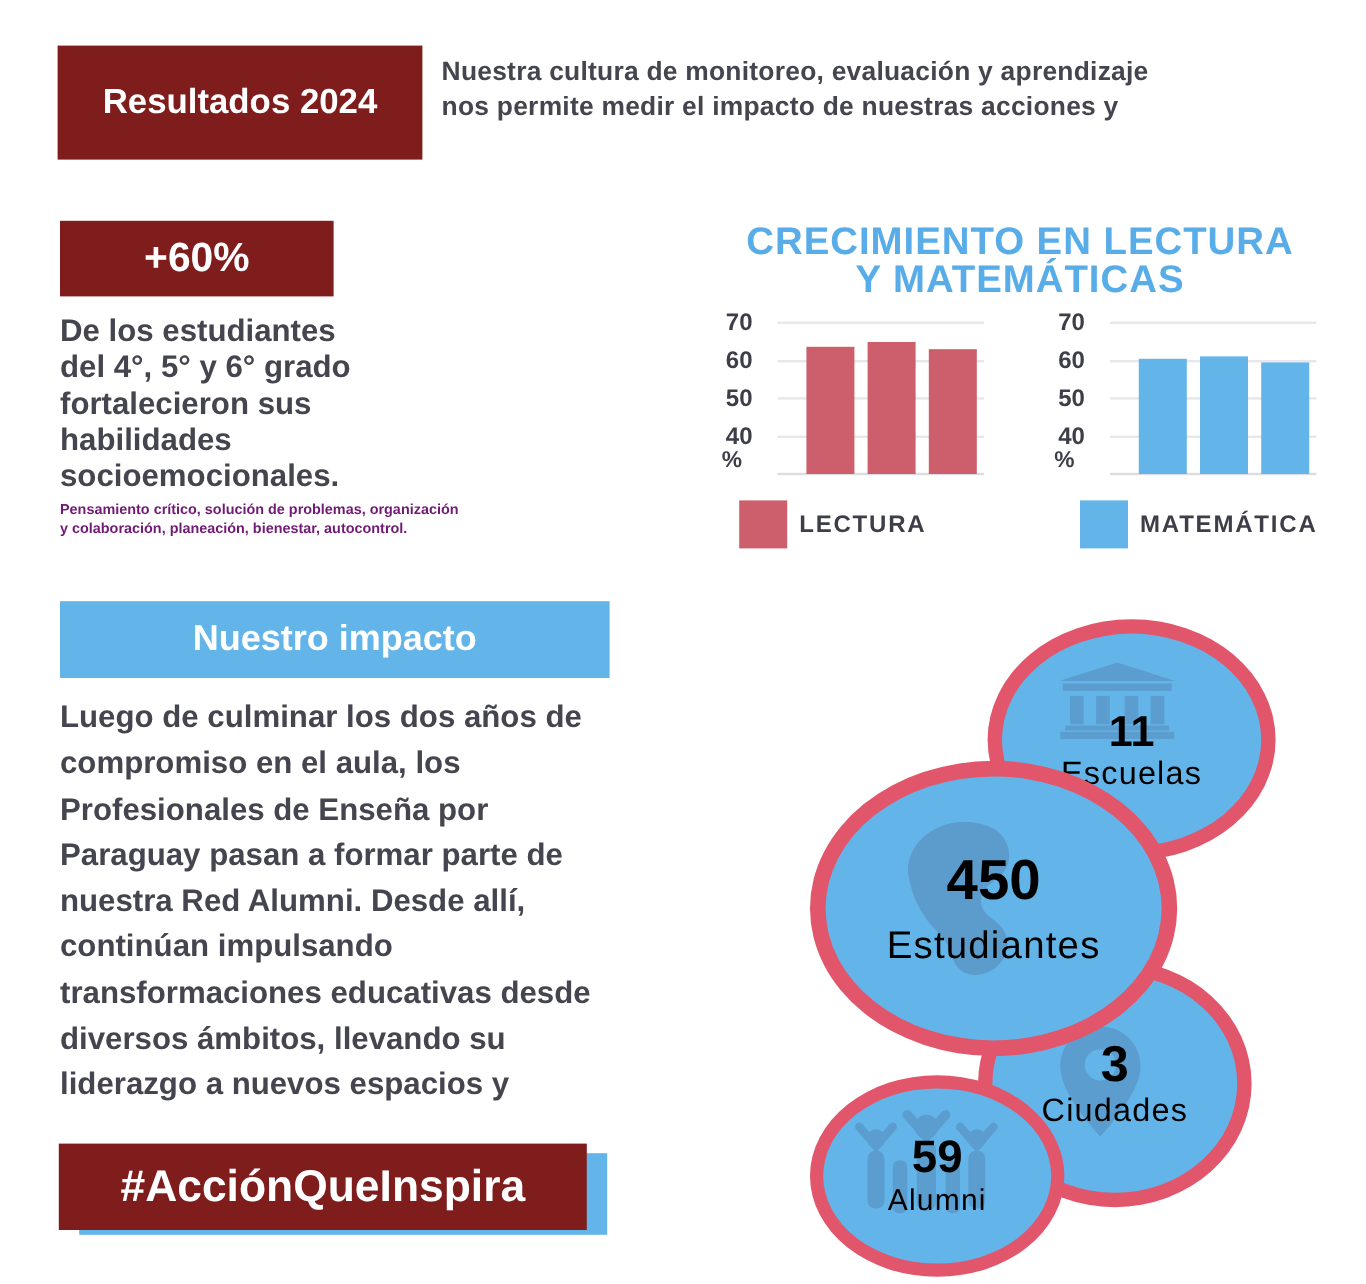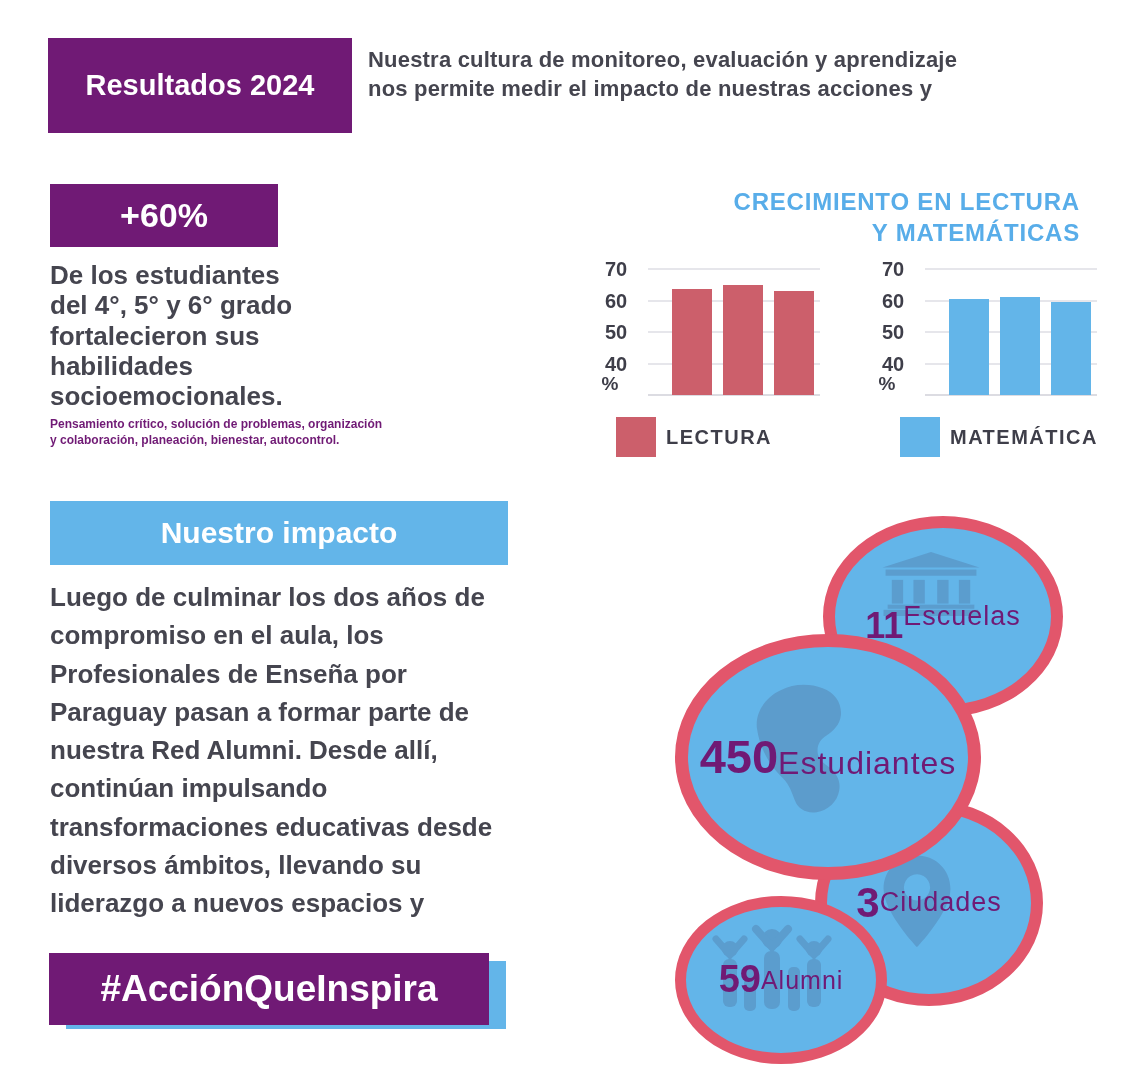--- a/index.html
+++ b/index.html
@@ -1,31 +1,31 @@
 <!DOCTYPE html>
 <html><head>
 <meta charset="utf-8">
 <style>
   html,body{margin:0;padding:0;background:#fff;}
   .canvas{position:relative;width:1138px;height:1070px;background:#ffffff;overflow:hidden;
           font-family:"Liberation Sans","DejaVu Sans",sans-serif;color:#45454F;}
   .abs{position:absolute;}
   .badge{position:absolute;display:flex;align-items:center;justify-content:center;
          color:#fff;font-weight:700;text-align:center;}
-  .badge.red{background:#701a75;}
+  .badge.red{background:#7f1d1d;}
   .badge.blue{background:#63B5E9;}
 
   .badge-resultados{left:48px;top:38px;width:304px;height:95px;font-size:29px;}
   .intro{left:368px;top:45px;font-size:22px;font-weight:700;line-height:29px;color:#45454F;letter-spacing:.2px;}
   .badge-60{left:50px;top:184px;width:228px;height:63px;font-size:34px;}
   .stat-text{left:50px;top:260px;font-size:26px;font-weight:700;line-height:30.3px;color:#45454F;}
   .footnote{left:50px;top:417px;font-size:12px;font-weight:700;line-height:15.5px;color:#701a75;}
 
-  .chart-title{left:620px;top:186px;width:460px;text-align:right;color:#58ADE9;
-               font-size:24px;font-weight:700;line-height:31px;letter-spacing:.8px;}
+  .chart-title{left:620px;top:186px;width:460px;text-align:center;color:#58ADE9;
+               font-size:32px;font-weight:700;line-height:31px;letter-spacing:.8px;}
 
   .chart{position:absolute;width:224px;height:126px;}
   #chart0{left:596px;top:269px;}
   #chart1{left:873px;top:269px;}
   .yaxis{position:absolute;left:0;top:0;width:44px;height:126px;}
   .ytick{position:absolute;right:4px;width:40px;text-align:center;font-size:20px;font-weight:700;color:#3E3E49;line-height:22px;}
   .ytick.pct{font-size:19px;}
   .plot{position:absolute;left:52px;top:0;width:172px;height:126px;}
   .gridline{position:absolute;left:0;width:100%;height:2px;background:#E6E6EB;}
   .gridline.base{background:#DCDCE2;}
@@ -34,22 +34,22 @@
   .legend{position:absolute;top:417px;display:flex;align-items:center;height:40px;}
   .legend .swatch{width:40px;height:40px;display:inline-block;}
   .legend .lab{margin-left:10px;font-size:20px;font-weight:700;letter-spacing:1.5px;color:#3E3E49;}
   #legend0{left:616px;}
   #legend1{left:900px;}
 
   .badge-impacto{left:50px;top:501px;width:458px;height:64px;font-size:30px;}
   .impact-par{left:50px;top:578px;font-size:26px;font-weight:700;line-height:38.3px;color:#45454F;}
 
   .bubble{position:absolute;border-radius:50%;background:#63B5E9;border:12px solid #E2566B;
-          display:flex;flex-direction:row;align-items:center;justify-content:center;
-          color:#701a75;text-align:center;}
+          display:flex;flex-direction:column;align-items:center;justify-content:center;
+          color:#000000;text-align:center;}
   .bubble svg{position:absolute;opacity:.82;z-index:0;}
   .bubble .num{position:relative;z-index:1;font-weight:700;line-height:1.05;}
   .bubble .lbl{position:relative;z-index:1;font-weight:400;letter-spacing:1px;line-height:1.15;}
   .bubble-escuelas{left:823px;top:516px;width:216px;height:177px;z-index:1;}
   .bubble-escuelas .num{font-size:36px;margin-top:18px;}
   .bubble-escuelas .lbl{font-size:27px;}
   .bubble-ciudades{left:815px;top:800px;width:204px;height:182px;z-index:2;}
   .bubble-ciudades .num{font-size:42px;}
   .bubble-ciudades .lbl{font-size:27px;}
   .bubble-estudiantes{left:675px;top:634px;width:280px;height:220px;border-width:13px;z-index:3;}

